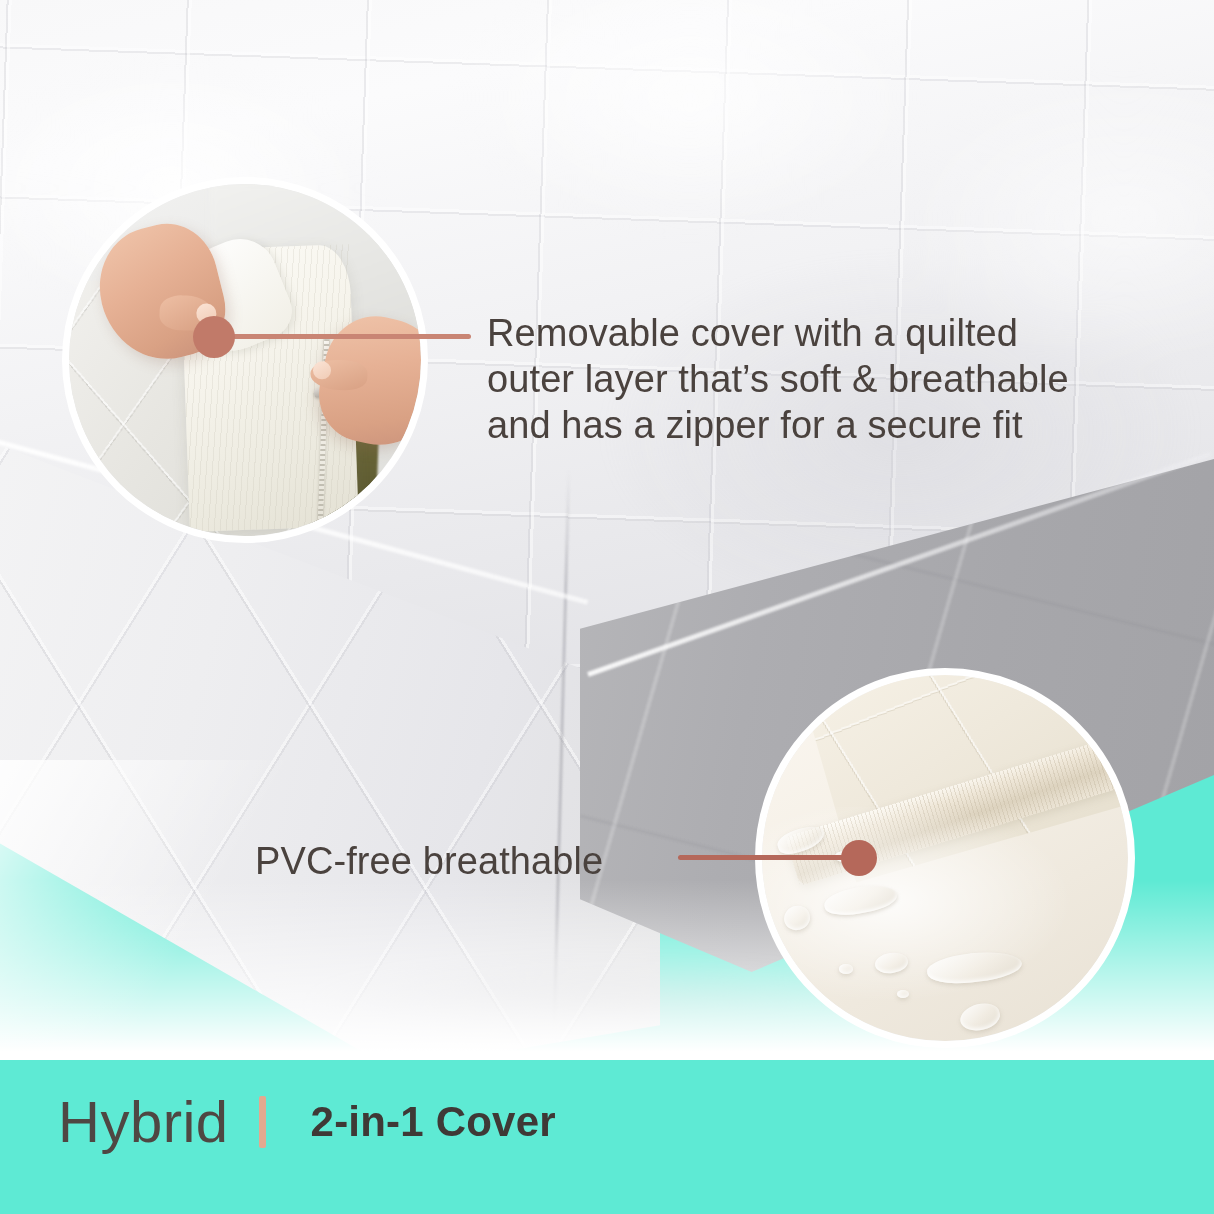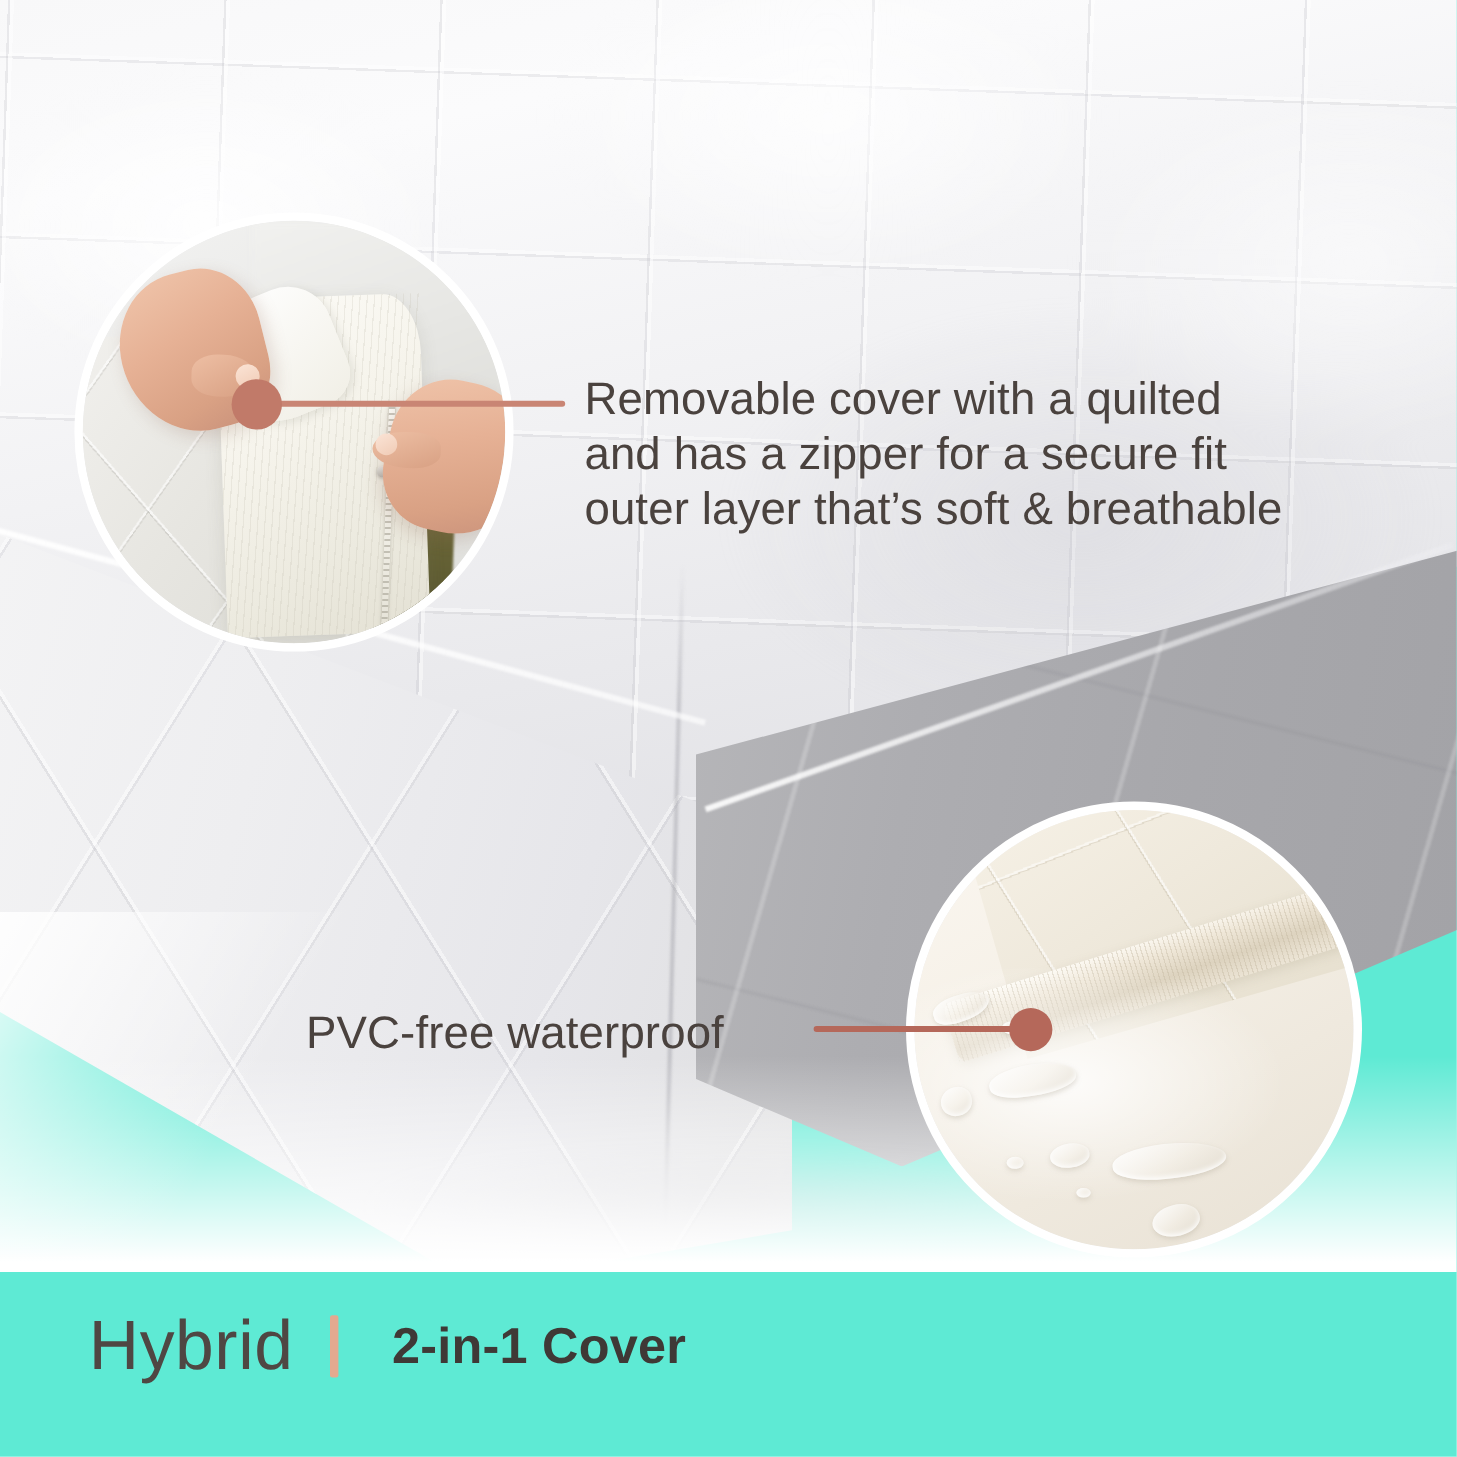--- a/index.html
+++ b/index.html
@@ -192,21 +192,21 @@
   .leader{position:absolute;height:5px;border-radius:3px;}
   .dot{position:absolute;border-radius:50%;}
 
   
   .callout{position:absolute;color:#4a423e;letter-spacing:.1px;}
   .callout .line{display:block;}
   #callout-cover{left:487px;top:310px;font-size:38px;line-height:46px;}
   #callout-lining{left:255px;top:838px;font-size:38px;line-height:46px;}
 
   
-  #footer{position:absolute;left:74px;top:1093px;display:flex;align-items:center;justify-content:flex-end;}
+  #footer{position:absolute;left:58px;top:1093px;display:flex;align-items:center;justify-content:flex-end;}
   #footer-hybrid{font-size:58px;font-weight:300;color:#4f4743;letter-spacing:.5px;line-height:1;}
   #footer-divider{width:7px;height:52px;background:#e3a98f;border-radius:2px;margin:0 26px 0 30px;}
   #footer-sub{font-size:42px;font-weight:700;color:#3f3936;letter-spacing:.2px;line-height:1;margin-left:19px;}
 </style>
 </head>
 <body>
 
 <div id="stage">
 
   <div class="photo">
@@ -275,29 +275,29 @@
       <div class="drop d8"></div>
       <div class="drop d9"></div>
     </div>
   </div>
 
   <div class="leader" id="leader-1" style="left:213px;top:334px;width:258px;background:#c98574;"></div>
   <div class="dot" id="dot-1" style="left:193px;top:316px;width:42px;height:42px;background:#c17a69;"></div>
 
   <div class="callout" id="callout-cover">
     <span class="line">Removable cover with a quilted</span>
+    <span class="line">outer layer that’s soft &amp; breathable</span>
     <span class="line">and has a zipper for a secure fit</span>
-    <span class="line">outer layer that’s soft &amp; breathable</span>
   </div>
 
   <div class="leader" id="leader-2" style="left:678px;top:855px;width:182px;background:#b5685a;"></div>
   <div class="dot" id="dot-2" style="left:841px;top:840px;width:36px;height:36px;background:#b5685a;"></div>
 
   <div class="callout" id="callout-lining">
-    <span class="line">PVC-free waterproof</span>
+    <span class="line">PVC-free breathable</span>
   </div>
 
   <div id="footer">
     <span id="footer-hybrid">Hybrid</span>
     <span id="footer-divider"></span>
     <span id="footer-sub">2-in-1 Cover</span>
   </div>
 
 </div>
 

